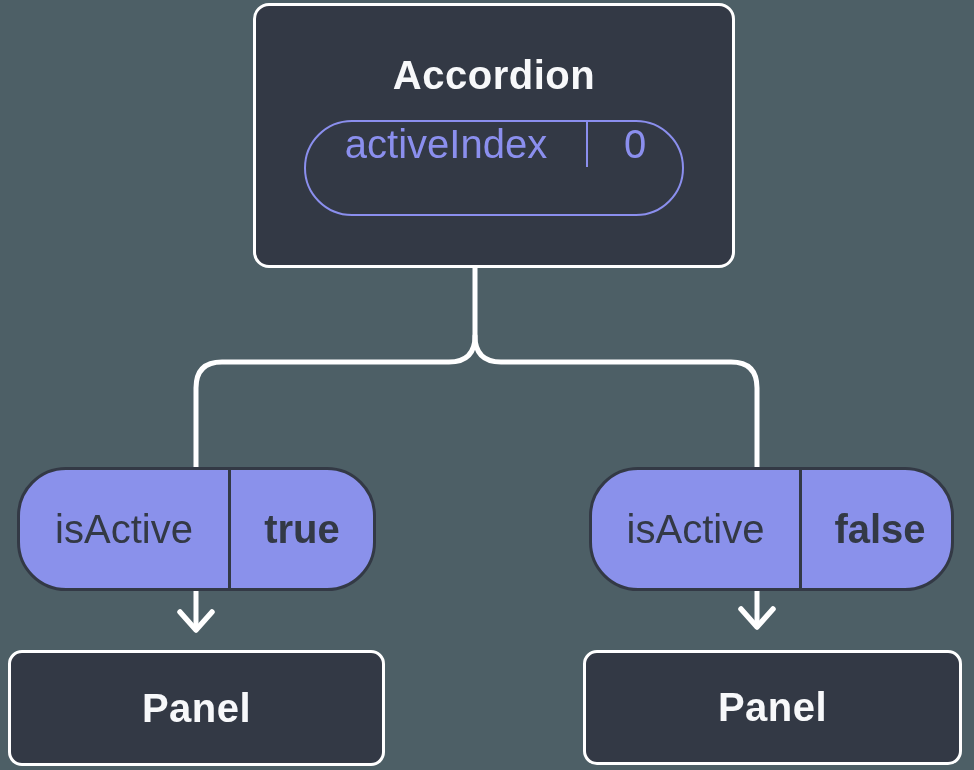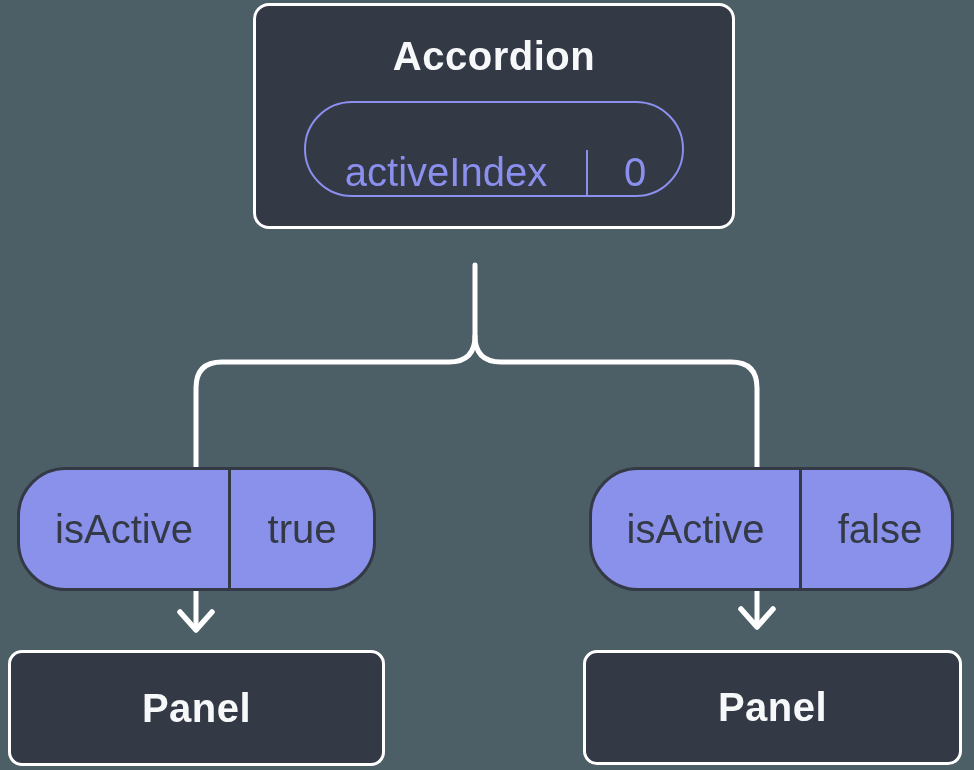--- a/index.html
+++ b/index.html
@@ -29,35 +29,35 @@
     fill:none;stroke:var(--node-border);
     stroke-linecap:round;stroke-linejoin:round;
   }
   .dark-node{
     position:absolute;z-index:1;
     background:var(--node-fill);
     border:3px solid var(--node-border);
     display:flex;align-items:center;justify-content:center;
   }
   .root-node{
-    left:253px;top:3px;width:482px;height:226px;
+    left:253px;top:3px;width:482px;height:265px;
     border-radius:16px;
     flex-direction:column;gap:25px;
   }
   .node-title{
     color:var(--text-light);
     font-size:40px;font-weight:600;
     letter-spacing:0.5px;
     line-height:1;
   }
   .state-pill{
     width:380px;height:96px;
     border:2px solid var(--accent);
     border-radius:48px;
-    display:flex;align-items:flex-end;
+    display:flex;align-items:flex-start;
     color:var(--accent);
     font-size:40px;
   }
   .state-pill .prop-name{
     flex:1;display:flex;align-items:center;justify-content:center;
   }
   .state-pill .prop-value{
     width:96px;border-left:2px solid var(--accent);
     display:flex;align-items:center;justify-content:center;
   }
@@ -68,21 +68,21 @@
     border-radius:49px;
     display:flex;align-items:stretch;
     color:var(--pill-text);
     font-size:40px;
   }
   .child-pill .prop-name{
     flex:1;display:flex;align-items:center;justify-content:center;
   }
   .child-pill .prop-value{
     border-left:3px solid var(--pill-text);
-    display:flex;align-items:center;justify-content:center;
+    display:flex;align-items:center;justify-content:center;font-weight:bold;
   }
   .child-pill.left{left:17px;width:359px;}
   .child-pill.left .prop-value{width:145px;}
   .child-pill.right{left:589px;width:365px;}
   .child-pill.right .prop-value{width:152px;padding-left:7px;}
   .panel-node{
     border-radius:14px;
     color:var(--text-light);
     font-size:40px;font-weight:700;
     letter-spacing:0.5px;

